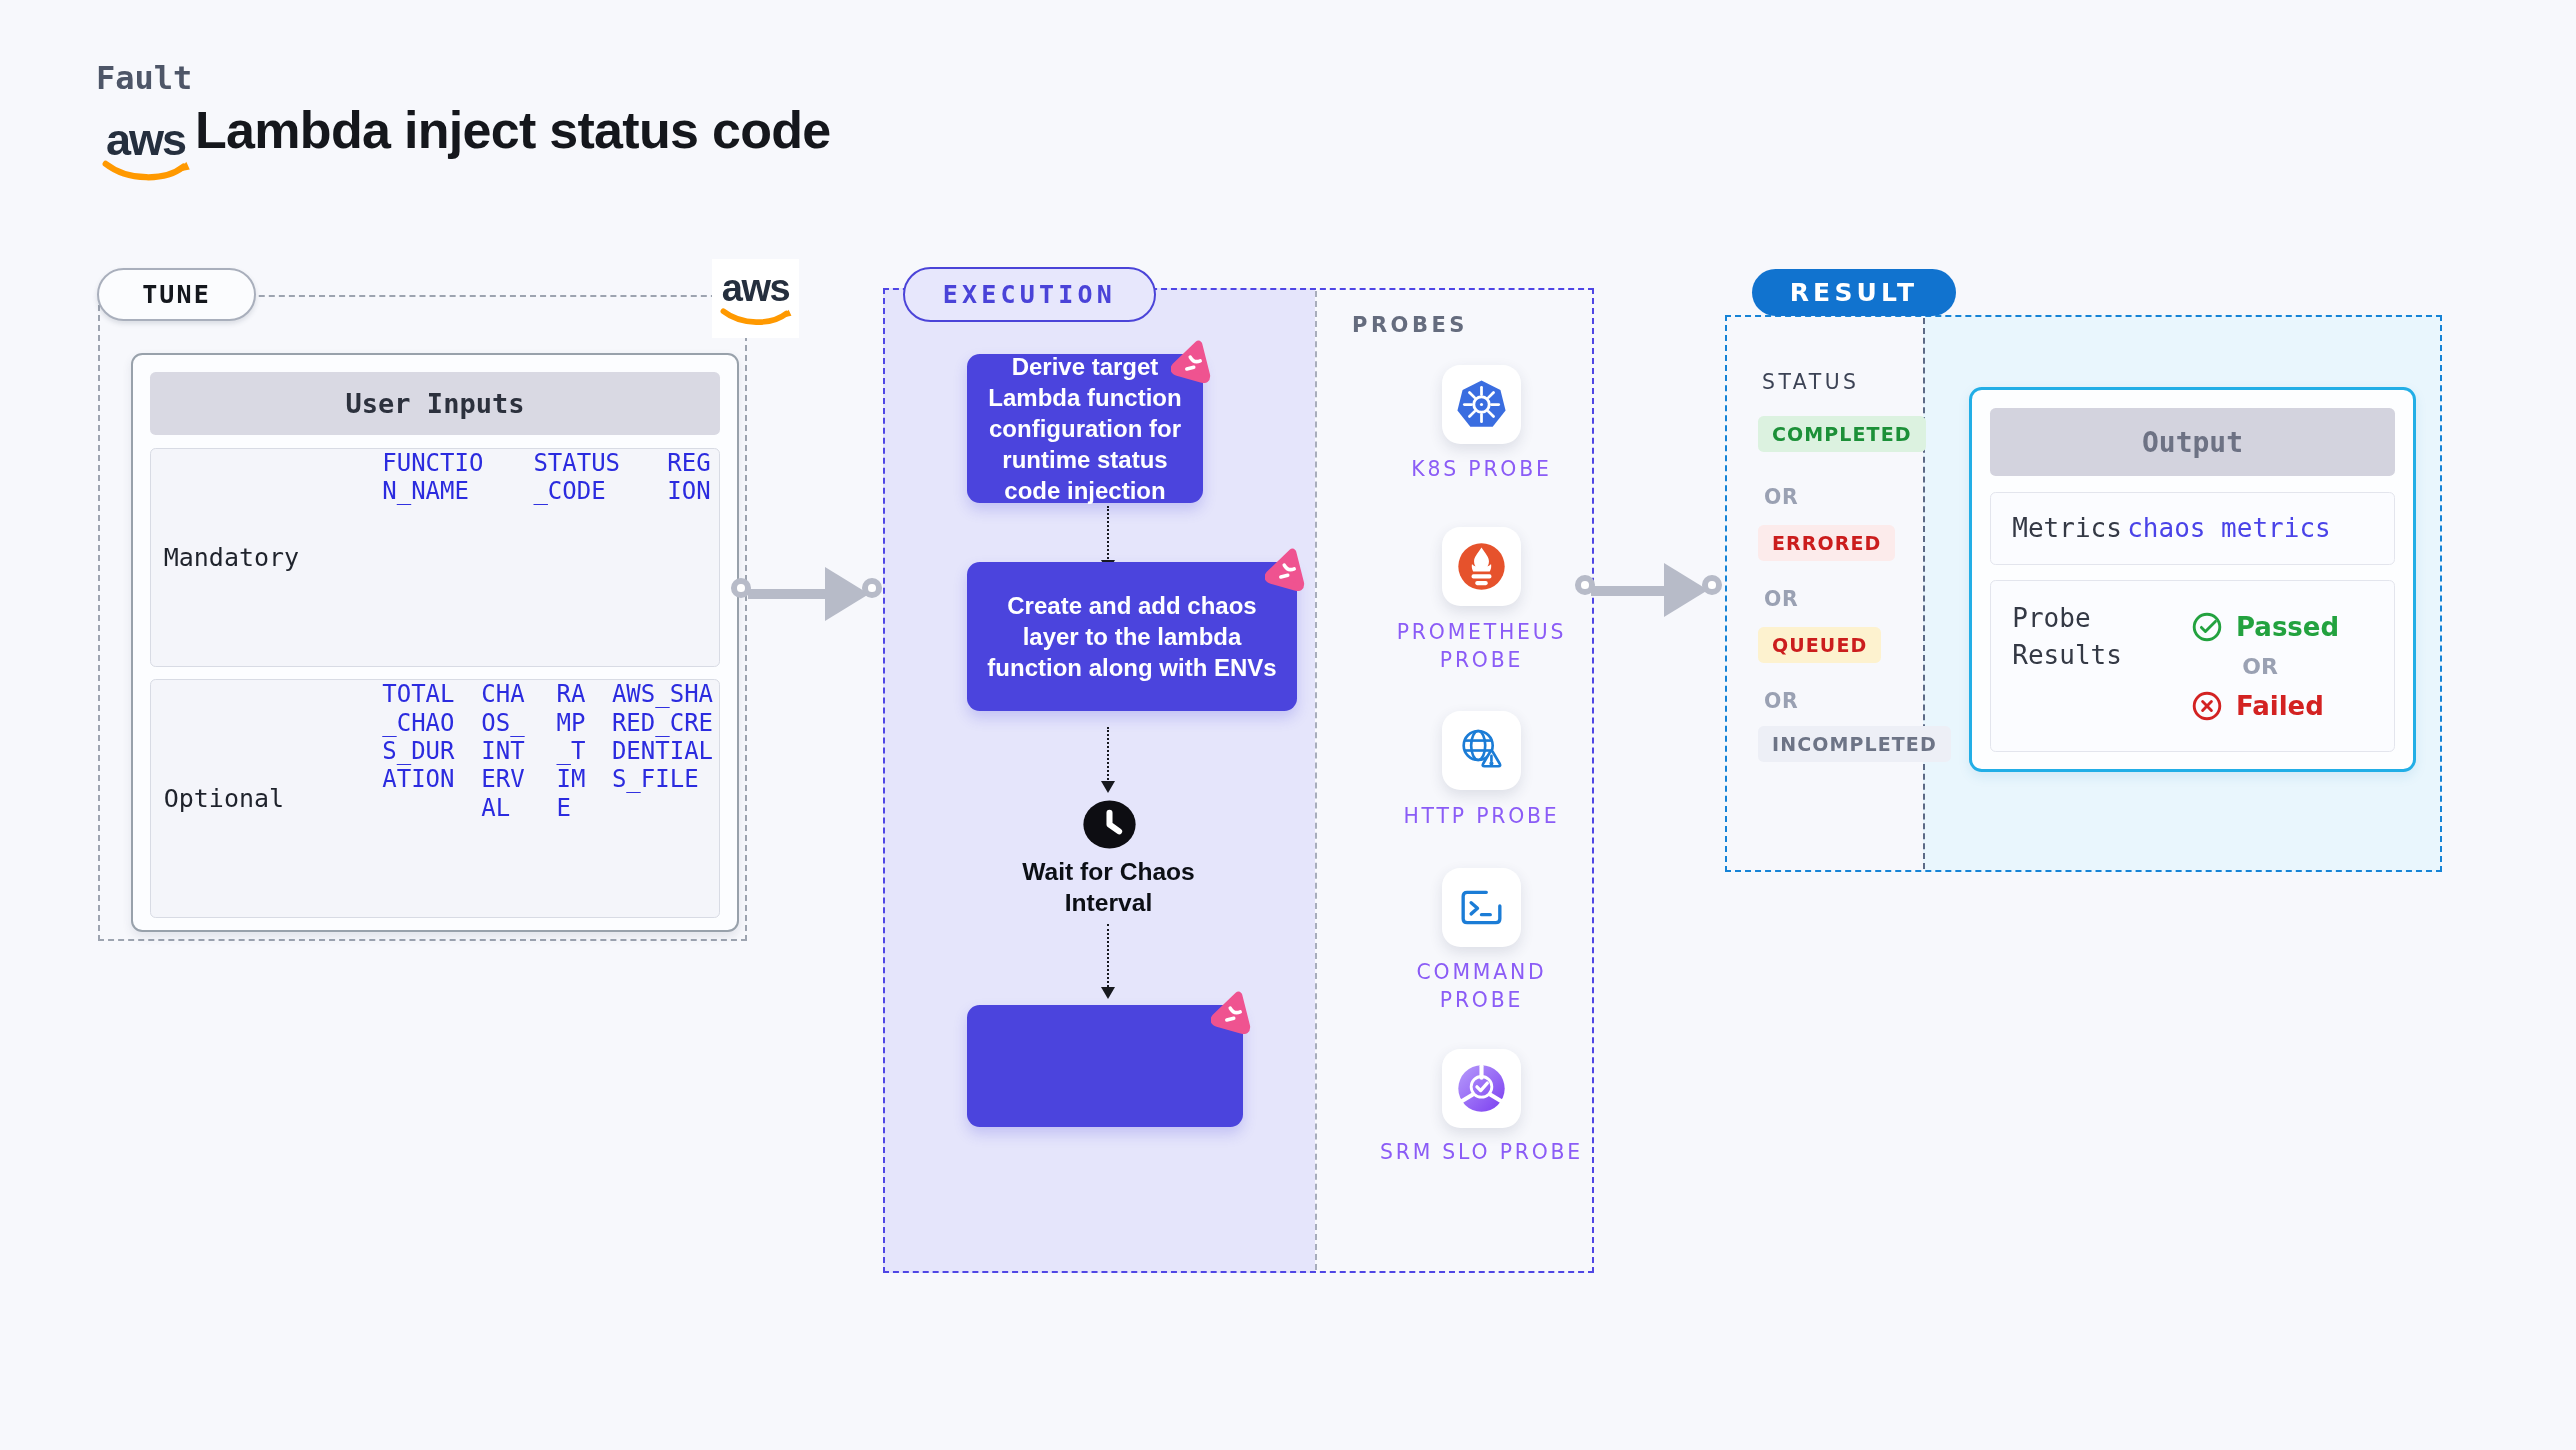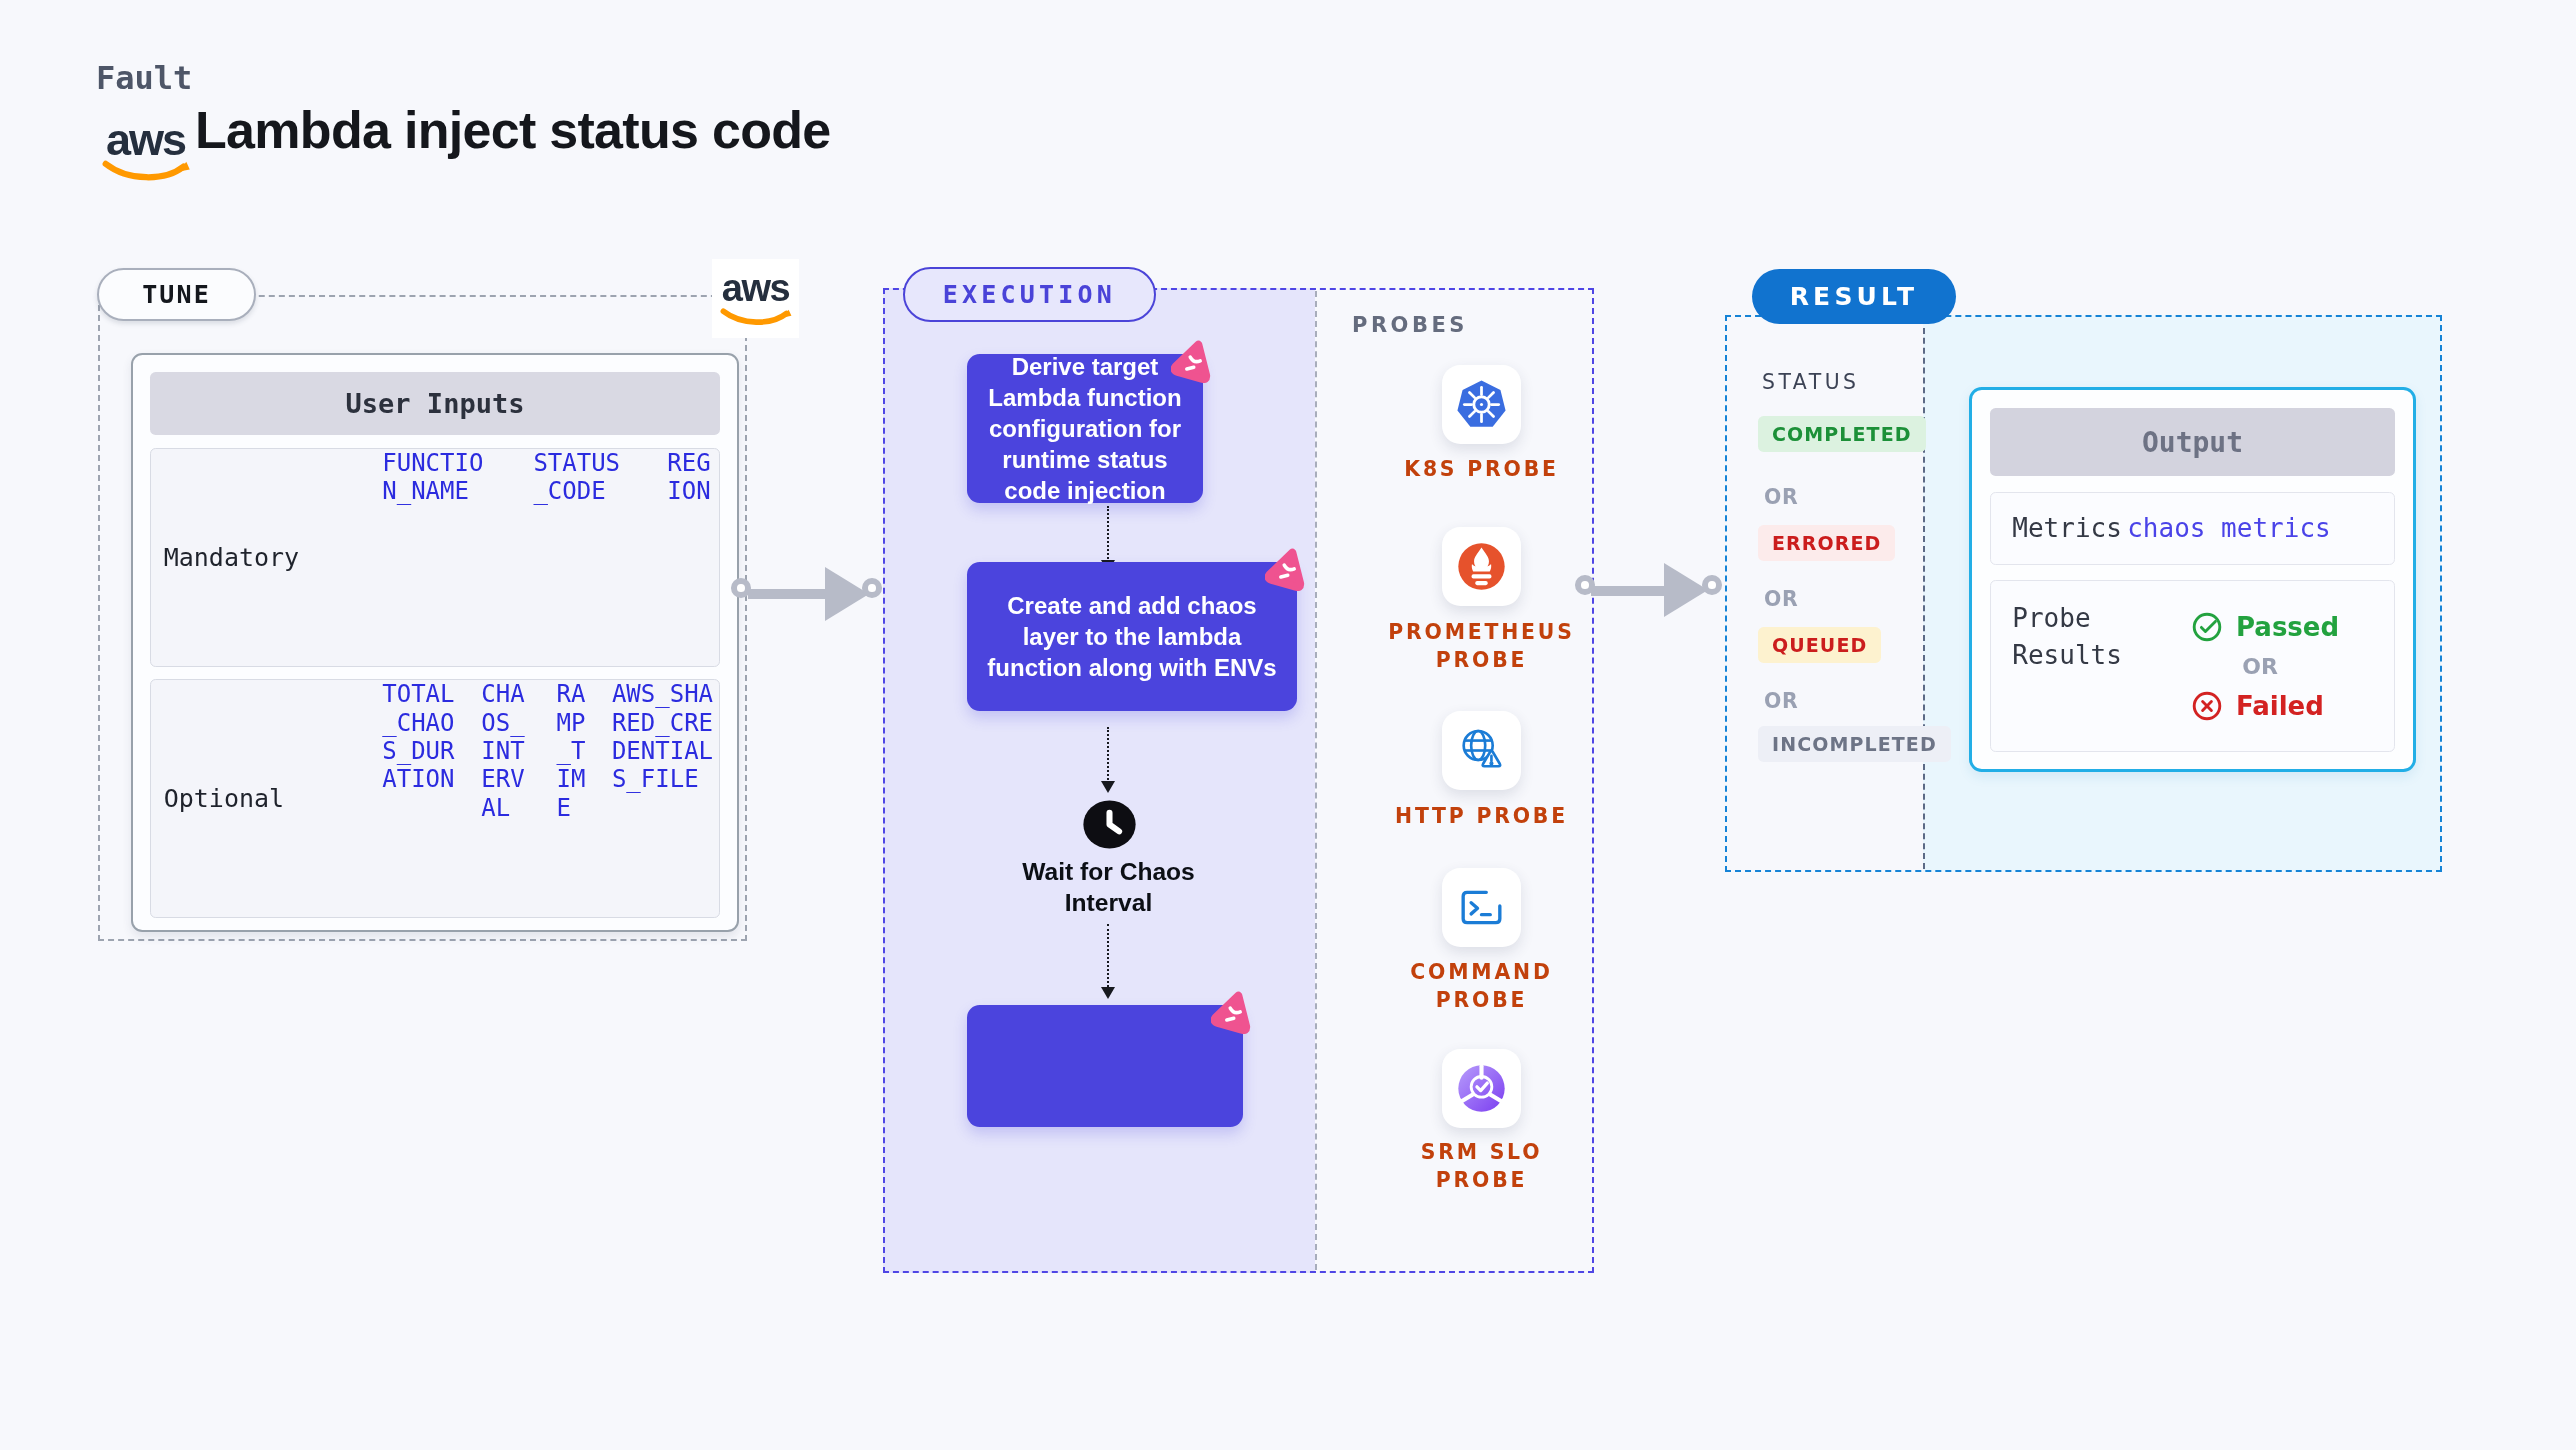--- a/index.html
+++ b/index.html
@@ -78,29 +78,29 @@
   .wait-label { position:absolute; left:992px; top:857px; width:233px; text-align:center;
     font-size:24.6px; font-weight:bold; color:#0c0f15; line-height:1.25; }
 
   
   .probes-title { position:absolute; left:1352px; top:313px; font-family:"DejaVu Sans",sans-serif;
     font-size:21px; font-weight:bold; letter-spacing:3.5px; color:#656c7e; }
   .probe-icon { position:absolute; left:1442px; width:79px; height:79px; background:#ffffff;
     border-radius:18.3px; box-shadow:0 5.6px 14px rgba(40,50,80,.12); display:flex;
     align-items:center; justify-content:center; }
   .probe-label { position:absolute; left:1376px; width:211px; text-align:center;
-    font-family:"DejaVu Sans",sans-serif; font-size:20.4px; font-weight:bold; letter-spacing:2.8px;
-    color:#c2410c; line-height:1.35; }
+    font-family:"DejaVu Sans",sans-serif; font-size:20.4px; font-weight:normal; letter-spacing:2.8px;
+    color:#8b5cf6; line-height:1.35; }
 
   
   .result-fill { position:absolute; left:1923px; top:315px; width:518px; height:557px; background:#e9f6fd; }
   .result-box { position:absolute; left:1725px; top:315px; width:717px; height:557px;
     border:2.8px dashed #1583d6; }
   .result-divider { position:absolute; left:1923px; top:318px; height:551px; border-left:2.1px dashed #5c6a86; }
-  .result-pill { left:1752px; top:269px; width:204px; height:55px; background:#1173cf;
+  .result-pill { left:1752px; top:269px; width:204px; height:47px; background:#1173cf;
     font-family:"DejaVu Sans",sans-serif; font-size:25px; font-weight:bold; letter-spacing:4.2px; color:#ffffff; }
   .status-title { position:absolute; left:1762px; top:370px; font-family:"DejaVu Sans",sans-serif;
     font-size:20.4px; font-weight:normal; letter-spacing:3.5px; color:#3c4355; }
   .status-badge { position:absolute; left:1758px; display:inline-flex; padding:7px 14px;
     border-radius:5.6px; font-family:"DejaVu Sans",sans-serif; font-size:19px; font-weight:bold;
     letter-spacing:1.1px; }
   .badge-completed  { top:416px;  background:#dcf2e0; color:#1c9038; }
   .badge-errored    { top:525px;  background:#fcebeb; color:#cb1d1d; }
   .badge-queued     { top:627px;  background:#fdf2cf; color:#cb1d1d; }
   .badge-incompleted{ top:726px; background:#edeff6; color:#6d7486; }

